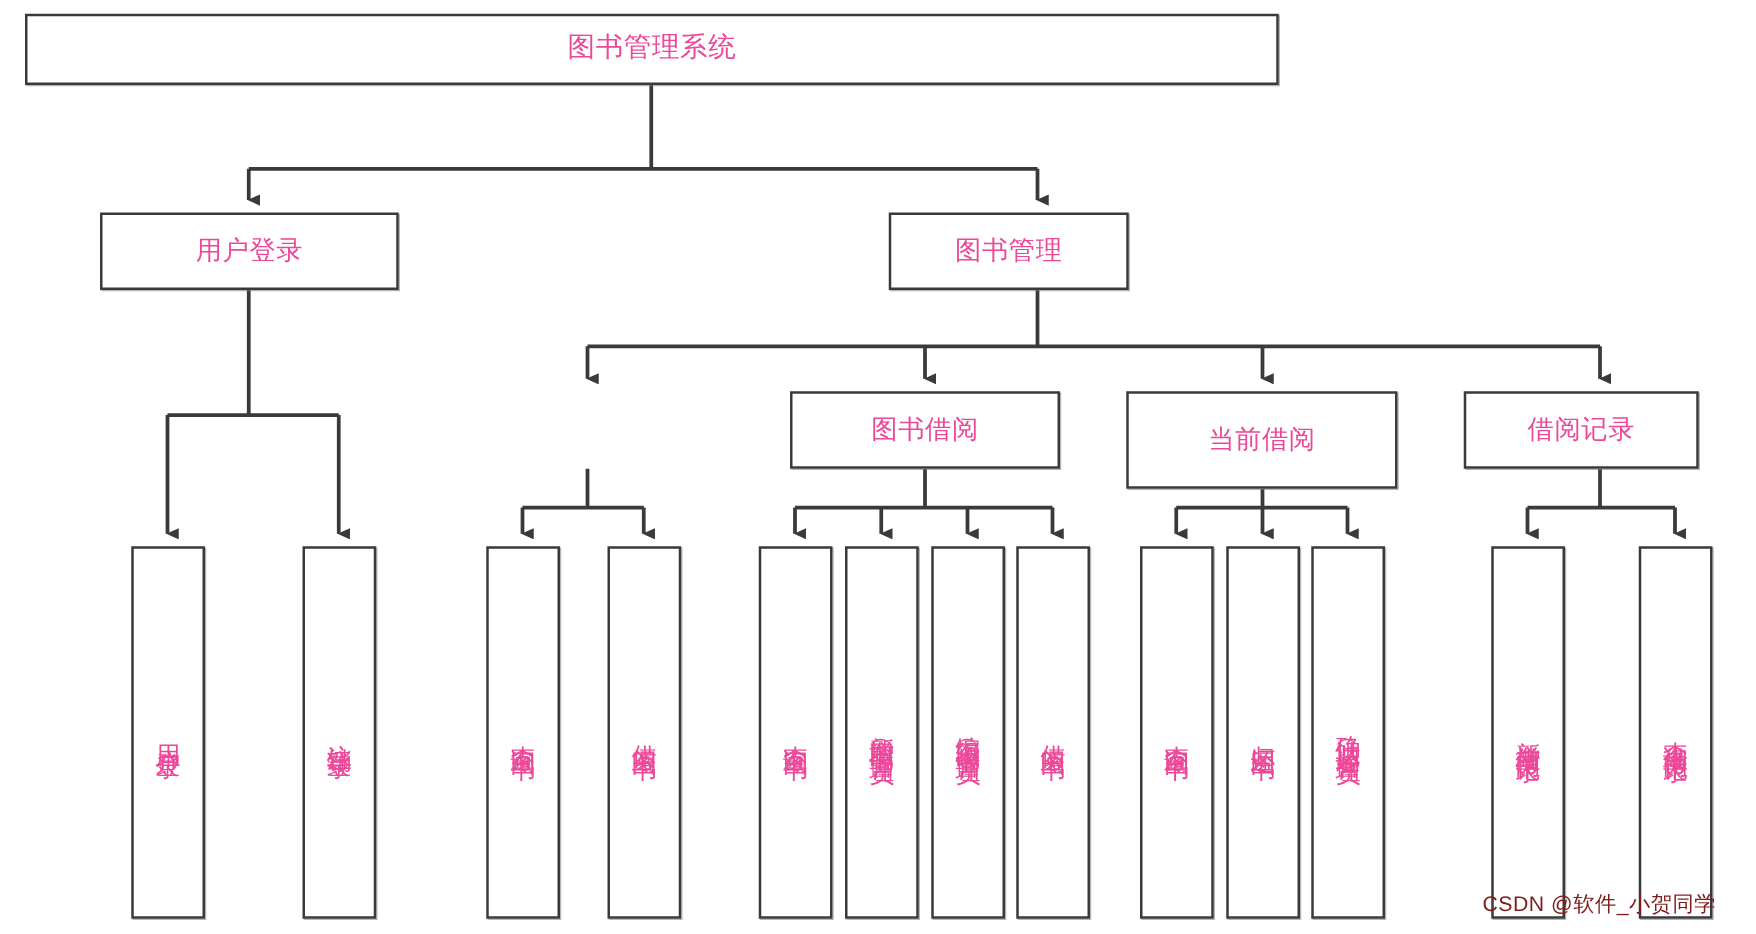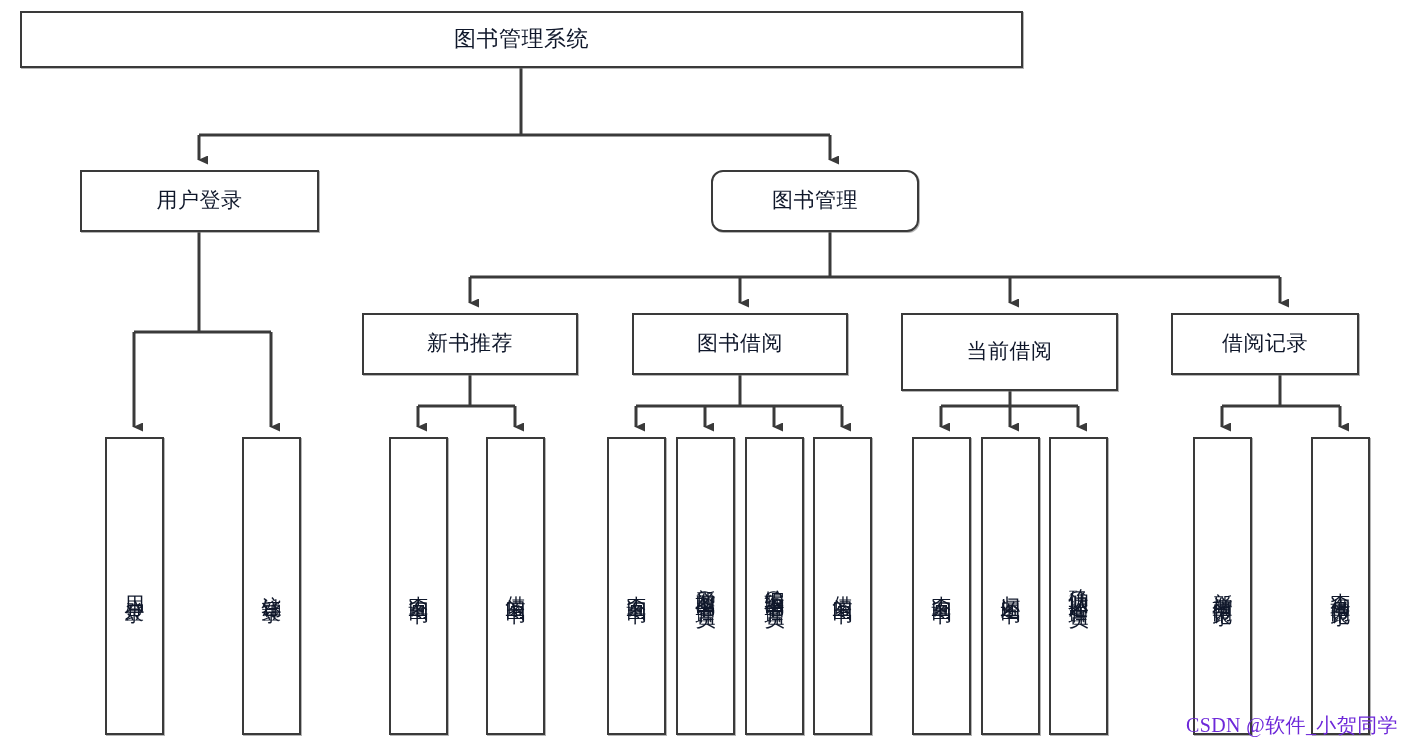--- a/index.html
+++ b/index.html
@@ -29,21 +29,21 @@
     pointer-events: none;
   }
   .node {
     position: absolute;
     box-sizing: border-box;
     border: 2.5px solid #3a3a3a;
     background: #ffffff;
     display: flex;
     align-items: center;
     justify-content: center;
-    color: #0f172a;
+    color: #ec4899;
     box-shadow: 1px 1px 0 rgba(120,120,120,0.55);
   }
   .node-label {
     display: block;
     text-align: center;
     letter-spacing: 0.5px;
     white-space: nowrap;
   }
   
   .node.horiz .node-label {
@@ -64,25 +64,25 @@
     font-size: 20px;
     line-height: 1.34;
     letter-spacing: 3px;
     white-space: nowrap;
     max-height: 268px;
   }
   .watermark {
     position: absolute;
     left: 1186px;
     top: 712px;
-    font-size: 20px;
-    color: #6d28d9;
+    font-size: 17px;
+    color: #7f1d1d;
     white-space: nowrap;
     letter-spacing: 0.4px;
-    font-family: Liberation Serif, serif;
+    font-family: Liberation Sans, sans-serif;
   }
 </style>
 </head>
 <body>
 
 <div id="diagram-root">
 
   <svg class="connector-layer" viewBox="0 0 1405 747" xmlns="http://www.w3.org/2000/svg">
     <defs>
       <marker id="arrowhead" markerWidth="9" markerHeight="10" refX="4.5" refY="9" orient="auto" markerUnits="userSpaceOnUse">
@@ -148,27 +148,24 @@
     </g>
   </svg>
 
   <div class="node horiz root" style="left:20px; top:11px; width:1003px; height:57px;">
     <span class="node-label">图书管理系统</span>
   </div>
 
   <div class="node horiz" style="left:80px; top:170px; width:239px; height:62px;">
     <span class="node-label">用户登录</span>
   </div>
-  <div class="node horiz" style="left:711px; top:170px; width:208px; height:62px;border-radius:12px;">
+  <div class="node horiz" style="left:711px; top:170px; width:192px; height:62px;">
     <span class="node-label">图书管理</span>
   </div>
 
-  <div class="node horiz" style="left:362px; top:313px; width:216px; height:62px;">
-    <span class="node-label">新书推荐</span>
-  </div>
   <div class="node horiz" style="left:632px; top:313px; width:216px; height:62px;">
     <span class="node-label">图书借阅</span>
   </div>
   <div class="node horiz" style="left:901px; top:313px; width:217px; height:78px;">
     <span class="node-label">当前借阅</span>
   </div>
   <div class="node horiz" style="left:1171px; top:313px; width:188px; height:62px;">
     <span class="node-label">借阅记录</span>
   </div>
 

